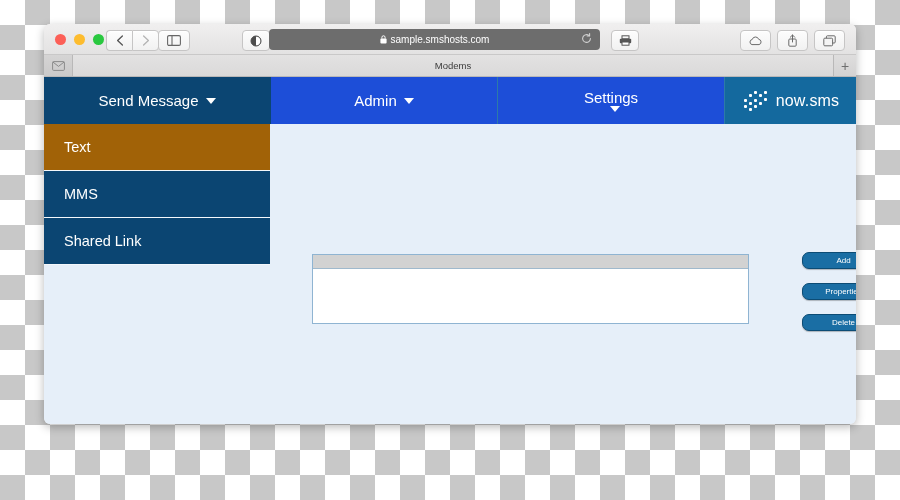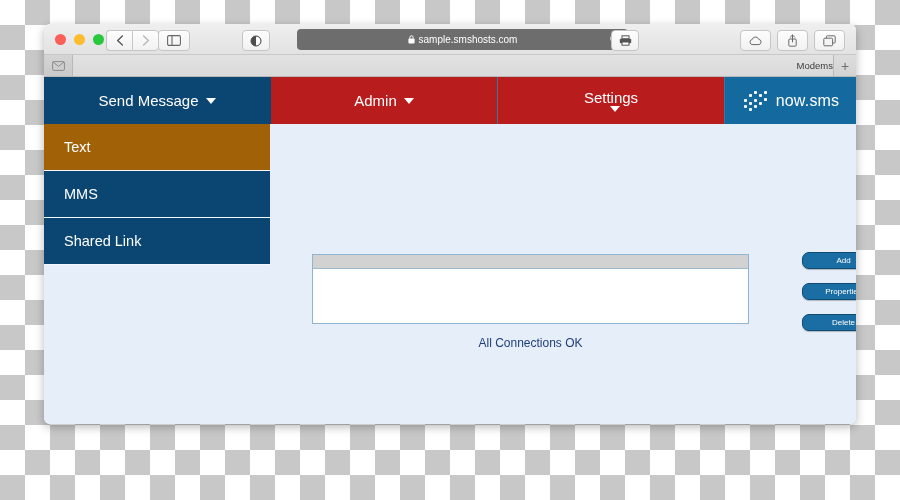--- a/index.html
+++ b/index.html
@@ -47,55 +47,55 @@
   .sidebar-btn{position:absolute;left:114px;top:6px;width:30px;}
   .shield-btn{position:absolute;left:198px;top:6px;width:26px;}
   .print-btn{position:absolute;left:567px;top:6px;width:26px;}
   .right-group{position:absolute;left:696px;top:6px;display:flex;gap:6px;}
   .right-group .tb-btn{width:29px;}
 
   .urlbar{
     position:absolute;left:225px;top:5px;width:331px;height:21px;
     background:#6d6d6d;border-radius:4px;
     display:flex;align-items:center;justify-content:center;
-    color:#ffffff;font-size:10px;margin-left:28px;
+    color:#ffffff;font-size:10px;
   }
   .urlbar .lock{margin-right:4px;display:flex;align-items:center;}
   .urlbar .reload{position:absolute;right:8px;top:4px;}
 
   
   .tabbar{
     position:relative;height:21px;
     background:linear-gradient(#dedddd,#d4d3d3);
     border-bottom:1px solid #b9b8b8;
     display:flex;align-items:stretch;
   }
   .mail-tab{
     width:28px;border-right:1px solid #b9b8b8;
     display:flex;align-items:center;justify-content:center;
     background:linear-gradient(#d5d4d4,#cbcaca);
   }
   .tab-active{
-    flex:1;display:flex;align-items:center;justify-content:flex-end;
+    flex:1;display:flex;align-items:center;justify-content:center;
     font-size:9.5px;color:#3b3b3b;
     background:linear-gradient(#e3e2e2,#dad9d9);
     border-right:1px solid #b9b8b8;
   }
   .newtab{
     width:22px;display:flex;align-items:center;justify-content:center;
     font-size:14px;color:#6f6f6f;
   }
 
   
   .page{position:relative;height:424px;background:#e6eff9;border-radius:16px;}
 
   .navbar{display:flex;height:47px;}
   .nav-item{
     display:flex;align-items:center;justify-content:center;
-    color:#ffffff;font-size:15px;background:#b91c1c;
+    color:#ffffff;font-size:15px;background:#1d4ed8;
     border-right:1px solid #2c7aa8;
   }
   .nav-item.active{background:#0b4572;border-right:1px solid #0b4572;}
   .nav-item .caret{
     display:inline-block;margin-left:7px;
     border-left:5px solid transparent;border-right:5px solid transparent;
     border-top:6px solid #ffffff;
   }
   #nav-send{width:226px;}
   #nav-admin{width:226px;}
@@ -288,21 +288,20 @@
         <span>Shared Link</span>
       </div>
     </div>
 
     <div class="content">
 
       <div class="listbox">
         <div class="listbox-head"></div>
       </div>
 
-      <div class="status">All Connections OK</div>
 
       <div class="btncol">
         <div class="winbtn">
           <span>Add</span>
         </div>
         <div class="winbtn">
           <span>Properties</span>
         </div>
         <div class="winbtn">
           <span>Delete</span>

